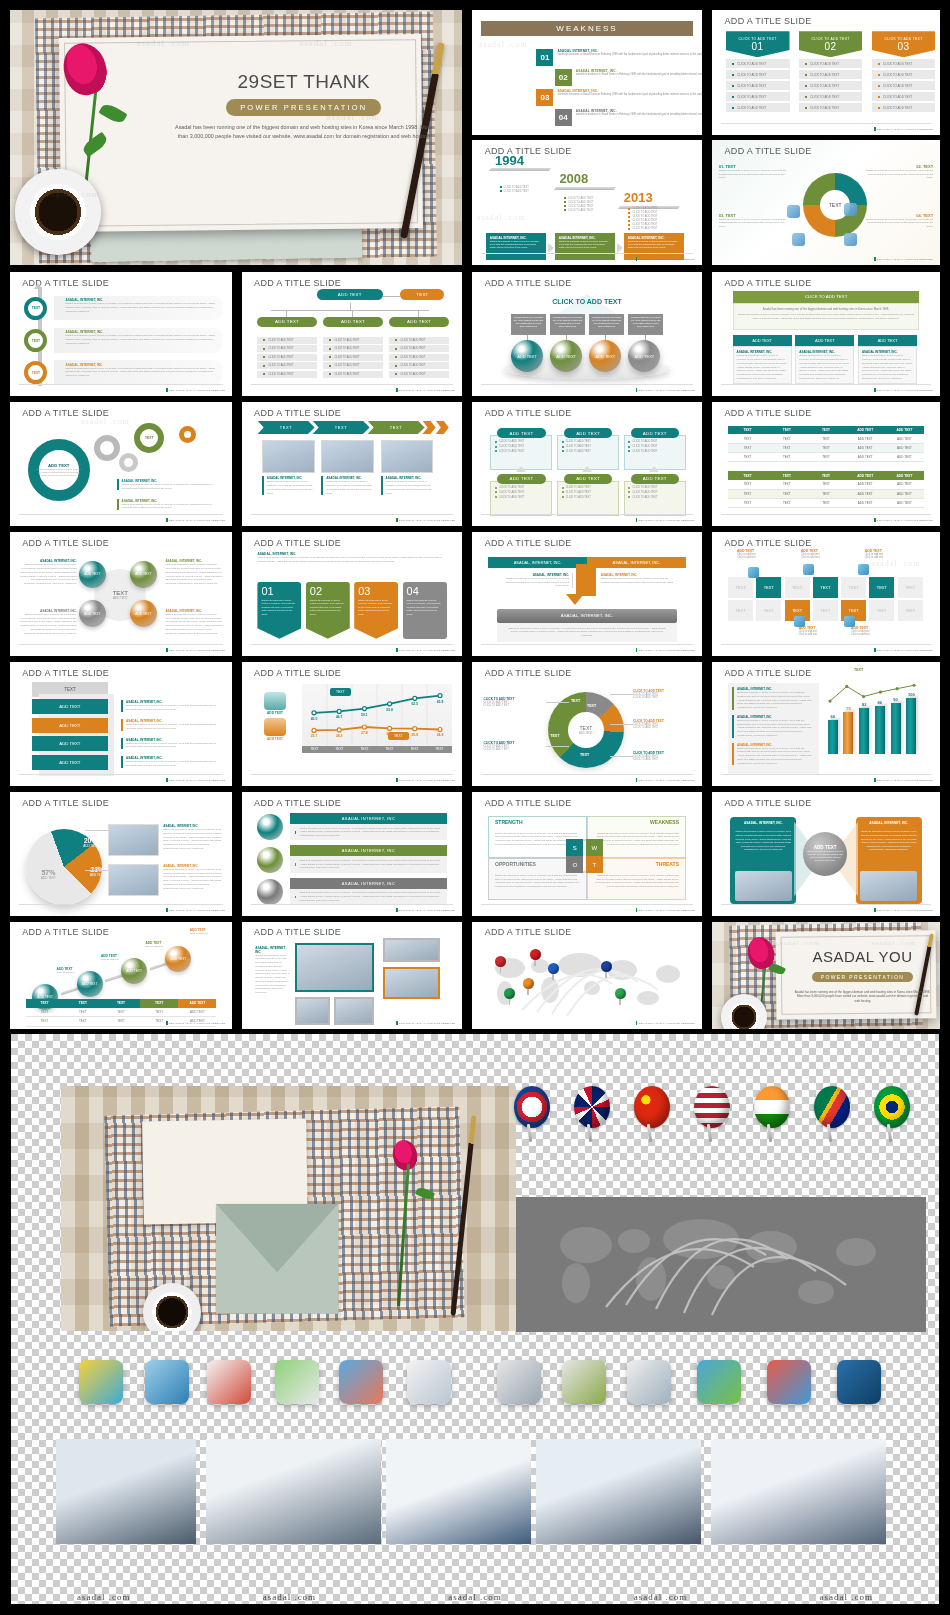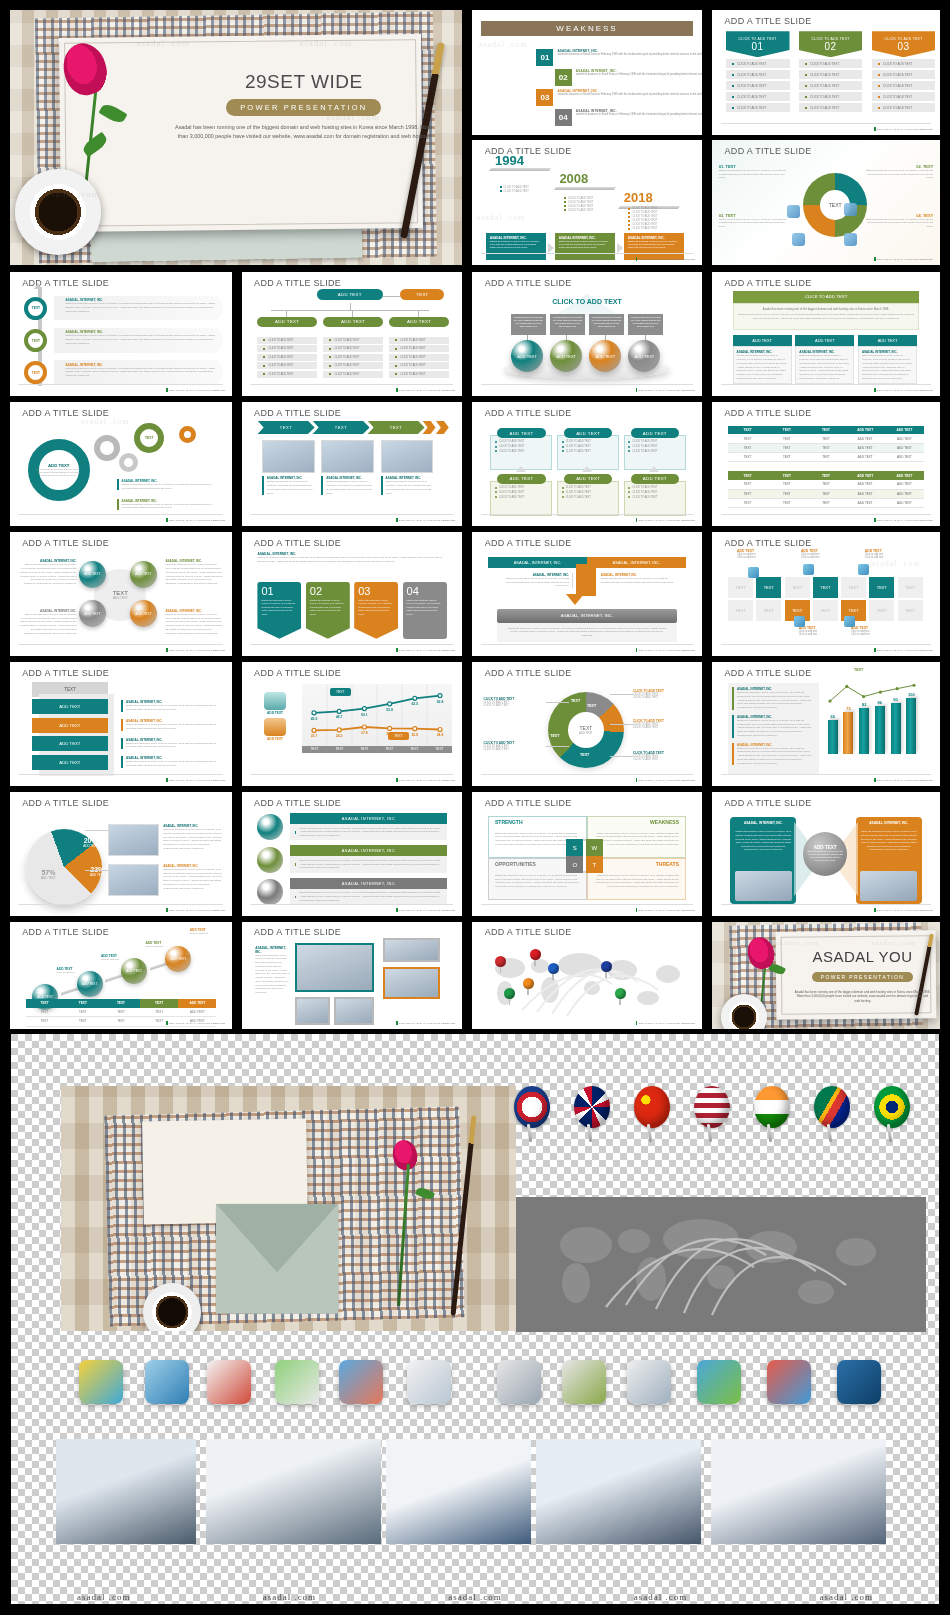--- a/index.html
+++ b/index.html
@@ -117,21 +117,21 @@
     <div class="cover-cloth"></div>
     <div class="cover-env"></div>
     <div class="cover-card"></div>
     <div class="cover-stem"></div>
     <div class="cover-leaf" style="left:20%;top:38%;transform:rotate(30deg);"></div>
     <div class="cover-leaf" style="left:16%;top:50%;transform:rotate(-35deg);"></div>
     <div class="cover-rose"></div>
     <div class="cover-cup"></div>
     <div class="cover-pen"></div>
     <div class="cover-txt">
-      <div class="cover-l1">29SET WIDE</div>
+      <div class="cover-l1">29SET THANK</div>
       <div class="cover-badge">POWER PRESENTATION</div>
       <div class="cover-desc">Asadal has been running one of the biggest domain and web hosting sites in Korea since March 1998.  More than 3,000,000 people have visited our website, www.asadal.com for domain registration and web hosting</div>
     </div>
     <div class="wm" style="left:28%;top:11%;">asadal .com</div>
     <div class="wm" style="left:64%;top:11%;">asadal .com</div>
     <div class="wm" style="left:8%;top:70%;">asadal .com</div>
     <div class="wm" style="left:70%;top:40%;">asadal .com</div>
   </div>
 
   <div class="slide" style="left:472px;top:10px;width:230px;height:125px;">
@@ -294,21 +294,21 @@
           <div style="display: flex; align-items: center; gap: 2px; font-size: 2.6px; color: rgb(154, 154, 154); margin-bottom: 1px;">
             <b style="width: 2px; height: 2px; display: inline-block; background: rgb(110, 143, 58);"></b>
             <span>CLICK TO ADD TEXT</span>
           </div>
         </div>
         <div style="position: absolute; left: 36%; bottom: 4%; width: 26%; height: 22%; background: rgb(110, 143, 58); color: rgb(255, 255, 255); padding: 3px 4px;">
           <div style="font-size: 3.1px; font-weight: bold;">ASADAL INTERNET, INC.</div>
           <div style="font-size: 2.4px; line-height: 1.4; opacity: 0.92;">started its business in Seoul Korea  in February 1998 with the fundamental goal of providing better internet services to the world.</div>
         </div>
         <div style="position: absolute; left: 63%; bottom: 10%; width: 0px; height: 0px; border-left: 6px solid rgb(216, 216, 216); border-top: 5px solid transparent; border-bottom: 5px solid transparent;"></div>
-        <div style="position: absolute; left: 66%; bottom: 48%; font-size: 13px; color: rgb(217, 130, 30); font-weight: bold;">2018</div>
+        <div style="position: absolute; left: 66%; bottom: 48%; font-size: 13px; color: rgb(217, 130, 30); font-weight: bold;">2013</div>
         <div style="position: absolute; left: 64%; bottom: 45%; width: 26%; height: 3px; background: linear-gradient(rgb(220, 220, 220), rgb(184, 184, 184)); transform: skewX(-35deg);"></div>
         <div style="position: absolute; left: 68%; bottom: 27%;">
           <div style="display: flex; align-items: center; gap: 2px; font-size: 2.6px; color: rgb(154, 154, 154); margin-bottom: 1px;">
             <b style="width: 2px; height: 2px; display: inline-block; background: rgb(217, 130, 30);"></b>
             <span>CLICK TO ADD TEXT</span>
           </div>
           <div style="display: flex; align-items: center; gap: 2px; font-size: 2.6px; color: rgb(154, 154, 154); margin-bottom: 1px;">
             <b style="width: 2px; height: 2px; display: inline-block; background: rgb(217, 130, 30);"></b>
             <span>CLICK TO ADD TEXT</span>
           </div>

